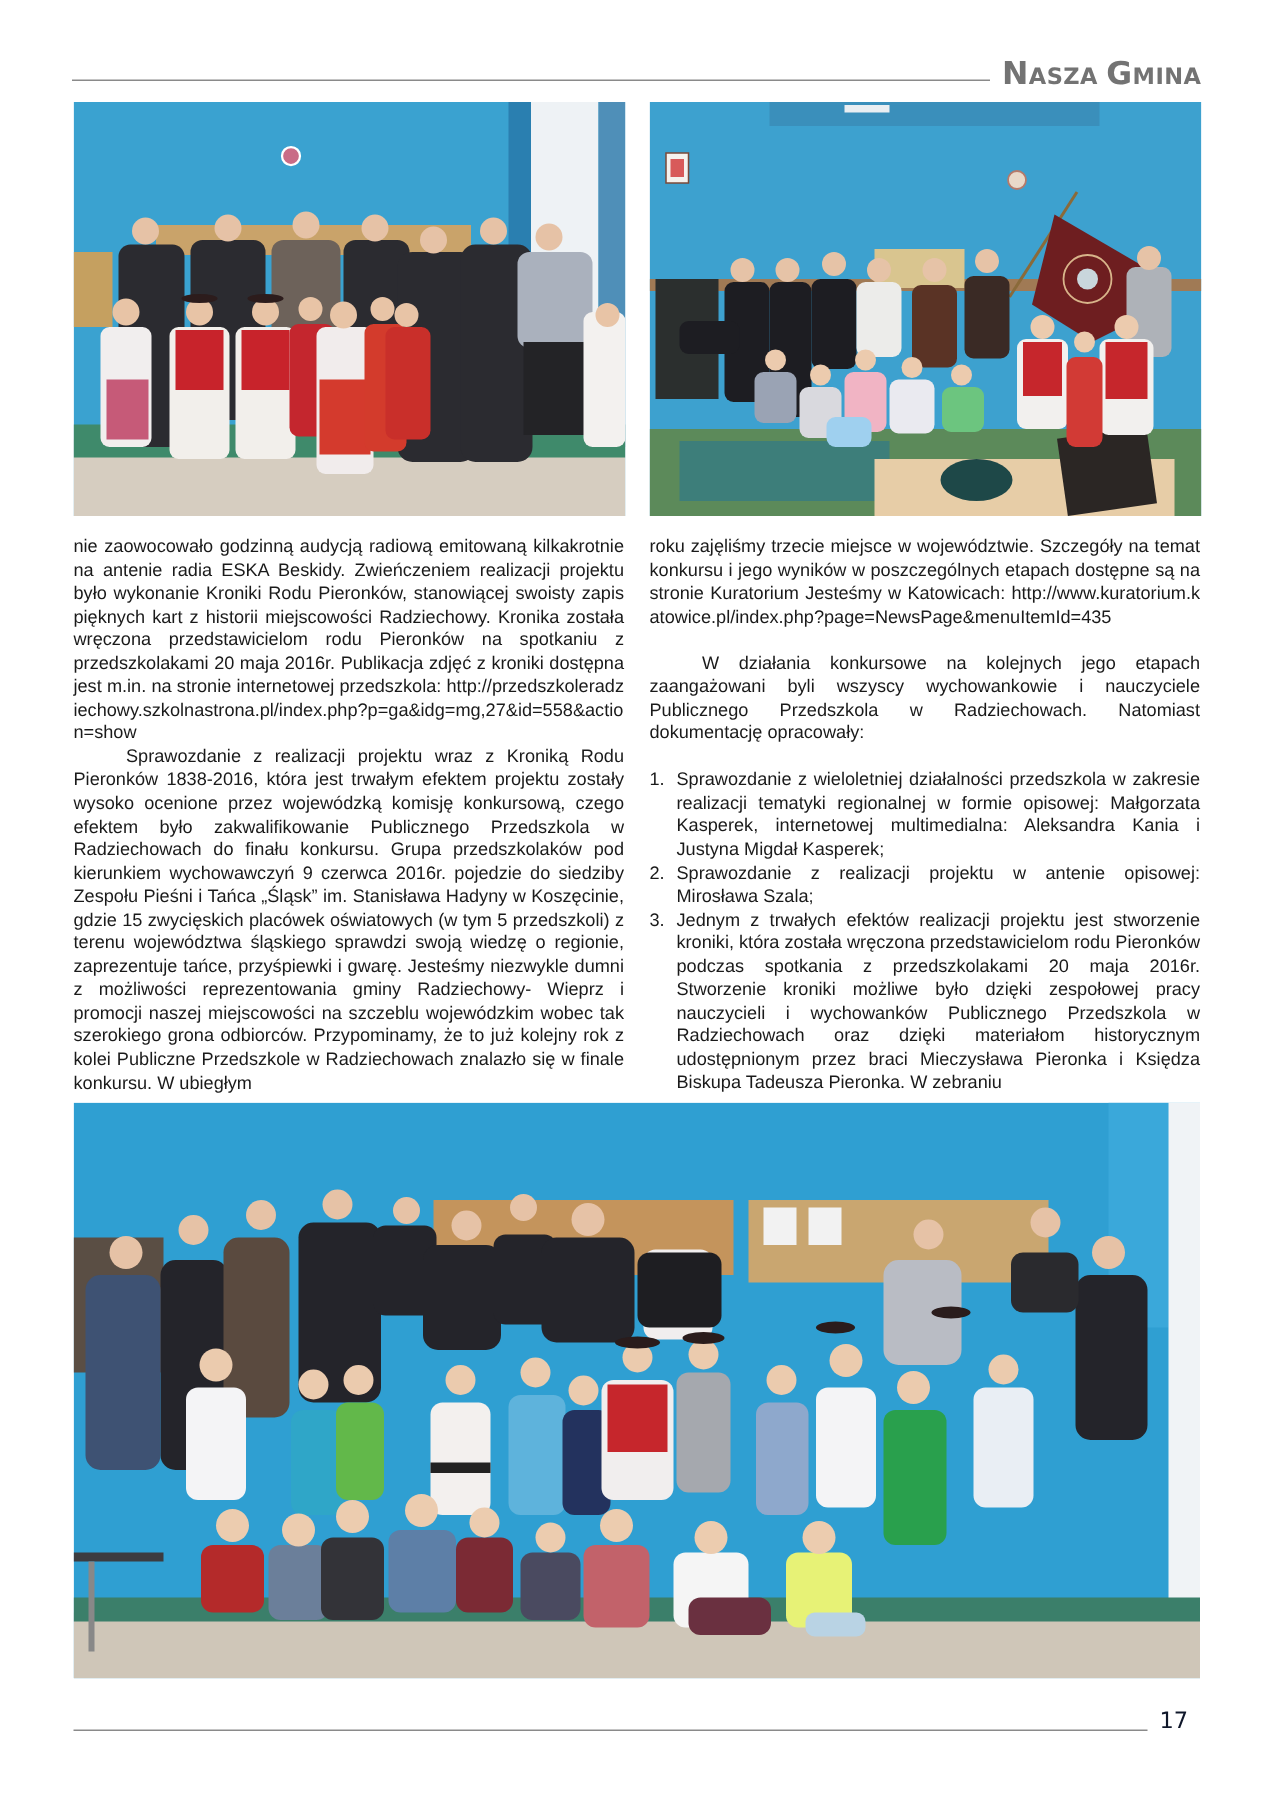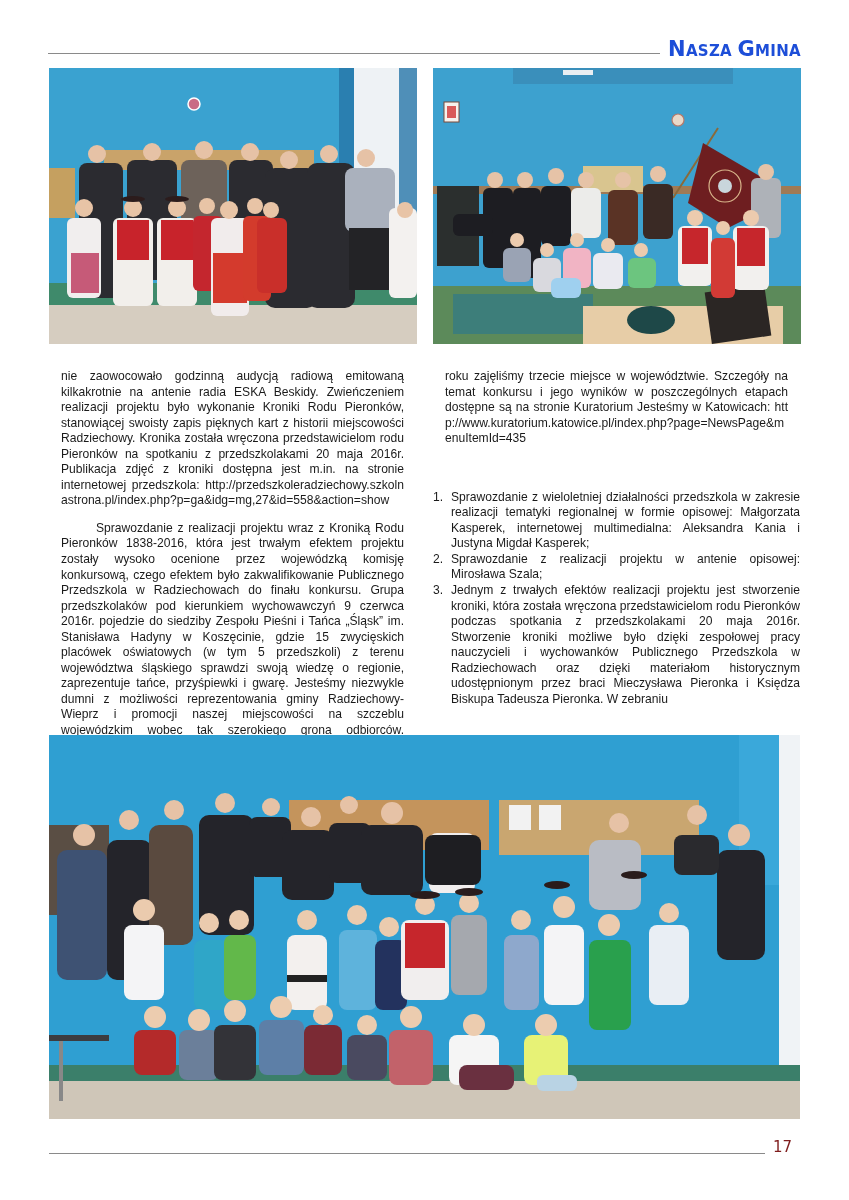--- a/index.html
+++ b/index.html
@@ -2,48 +2,48 @@
 <html><head>
 <meta charset="utf-8">
 <style>
   html, body { margin: 0; padding: 0; background: #ffffff; }
   body { width: 849px; height: 1200px; position: relative; overflow: hidden;
          font-family: "Liberation Sans", "DejaVu Sans", sans-serif; color: #1a1a1a; }
 
   .header-rule { position: absolute; left: 48px; top: 53px; width: 612px; height: 0;
                  border-top: 1.3px solid #8a8a8a; }
   .magazine-title { position: absolute; left: 668px; top: 37px; font-weight: bold;
-                    color: #1d4ed8; font-size: 15px; letter-spacing: 0.3px;
+                    color: #737373; font-size: 15px; letter-spacing: 0.3px;
                     font-family: "DejaVu Sans", sans-serif; text-align: center; }
   .magazine-title .cap { font-size: 21px; }
 
   .photo { position: absolute; overflow: hidden; }
   .photo svg { display: block; width: 100%; height: 100%; }
 
   #photo-1 { left: 49px; top: 68px; width: 368px; height: 276px; }
   #photo-2 { left: 433px; top: 68px; width: 368px; height: 276px; }
   #photo-3 { left: 49px; top: 735px; width: 751px; height: 384px; }
 
   .column { position: absolute; font-size: 12.1px; line-height: 15.55px; text-align: justify;
             font-family: "Liberation Sans", sans-serif; }
   #col-left { left: 49px; top: 357px; width: 367px; }
   #col-right { left: 433px; top: 357px; width: 367px; }
-  .column p { margin: 12px; }
+  .column p { margin: 0; }
   .indent { text-indent: 35px; }
   .spacer { height: 15.5px; }
   .column b { font-weight: normal; }
 
   ol.doc-list { margin: 0; padding: 0; list-style: none; }
   ol.doc-list li { position: relative; padding-left: 18px; }
   ol.doc-list li .num { position: absolute; left: 0; top: 0; }
 
   .footer-rule { position: absolute; left: 49px; top: 1153px; width: 716px; height: 0;
                  border-top: 1.3px solid #8a8a8a; }
   .page-number { position: absolute; left: 773px; top: 1138px; font-size: 15px;
-                 color: #7f1d1d; font-family: "DejaVu Sans", sans-serif; }
+                 color: #0f172a; font-family: "DejaVu Sans", sans-serif; }
 </style>
 </head>
 <body>
 
 <div class="header-rule"></div>
 <div class="magazine-title"><span class="cap">N</span><span>ASZA </span><span class="cap">G</span><span>MINA</span></div>
 
 <div class="photo" id="photo-1" title="Group photo: guests, clergy and preschoolers in folk costumes in front of a blue wall">
   <svg viewBox="0 0 368 276" preserveAspectRatio="none">
     <rect width="368" height="276" fill="#3aa2d0"></rect>
@@ -176,20 +176,21 @@
 </div>
 
 <div class="column" id="col-left">
   <p><span>nie zaowocowało godzinną audycją radiową emitowaną kilkakrotnie na antenie radia ESKA Beskidy. Zwieńczeniem realizacji projektu było wykonanie Kroniki Rodu Pieronków, stanowiącej swoisty zapis pięknych kart z historii miejscowości Radziechowy. Kronika została wręczona przedstawicielom rodu Pieronków na spotkaniu z przedszkolakami 20 maja 2016r.   Publikacja zdjęć z kroniki dostępna jest m.in. na stronie internetowej przedszkola: </span><b style="word-break:break-all;">http://przedszkoleradziechowy.szkolnastrona.pl/index.php?p=ga&amp;idg=mg,27&amp;id=558&amp;action=show</b></p>
   <p class="indent"><span>Sprawozdanie z realizacji projektu wraz z  Kroniką Rodu Pieronków 1838-2016, która jest trwałym efektem projektu zostały wysoko ocenione przez wojewódzką komisję konkursową, czego efektem było zakwalifikowanie Publicznego Przedszkola w Radziechowach do finału konkursu. Grupa przedszkolaków pod kierunkiem wychowawczyń 9 czerwca 2016r. pojedzie do siedziby Zespołu Pieśni i Tańca „Śląsk” im. Stanisława Hadyny w Koszęcinie, gdzie 15 zwycięskich placówek oświatowych (w tym 5 przedszkoli) z terenu województwa śląskiego sprawdzi swoją wiedzę o regionie, zaprezentuje tańce, przyśpiewki i gwarę. </span><b>Jesteśmy niezwykle dumni z możliwości reprezentowania gminy Radziechowy- Wieprz i promocji naszej miejscowości na szczeblu wojewódzkim wobec tak szerokiego grona odbiorców. Przypominamy, że to już kolejny rok z kolei  Publiczne Przedszkole w Radziechowach znalazło się w finale konkursu. W ubiegłym</b></p>
 </div>
 
 <div class="column" id="col-right">
   <p><b>roku zajęliśmy trzecie miejsce w województwie.</b><span> Szczegóły na temat konkursu i jego wyników w poszczególnych etapach dostępne są na stronie Kuratorium Jesteśmy w Katowicach: </span><b style="word-break:break-all;">http://www.kuratorium.katowice.pl/index.php?page=NewsPage&amp;menuItemId=435</b></p>
   <div class="spacer"></div>
+  <p class="indent"><span>W działania konkursowe na kolejnych jego etapach zaangażowani byli </span><b>wszyscy wychowankowie i nauczyciele Publicznego Przedszkola w Radziechowach</b><span>. Natomiast dokumentację opracowały:</span></p>
   <div class="spacer"></div>
   <ol class="doc-list">
     <li><span class="num">1.</span><span>Sprawozdanie z wieloletniej działalności przedszkola w zakresie realizacji tematyki regionalnej w formie opisowej: </span><b>Małgorzata Kasperek</b><span>, internetowej multimedialna: </span><b>Aleksandra Kania i Justyna Migdał Kasperek;</b></li>
     <li><span class="num">2.</span><span>Sprawozdanie z realizacji projektu w antenie opisowej: </span><b>Mirosława Szala</b><span>;</span></li>
     <li><span class="num">3.</span><span>Jednym z trwałych efektów realizacji projektu jest stworzenie kroniki, która została wręczona przedstawicielom rodu Pieronków podczas   spotkania z przedszkolakami 20 maja 2016r. Stworzenie kroniki możliwe było dzięki zespołowej pracy nauczycieli i wychowanków Publicznego Przedszkola w Radziechowach oraz dzięki materiałom historycznym udostępnionym przez </span><b>braci Mieczysława Pieronka i Księdza Biskupa Tadeusza Pieronka</b><span>. W zebraniu</span></li>
   </ol>
 </div>
 
 <div class="photo" id="photo-3" title="Large group photo of children, teachers and guests in a blue classroom">
   <svg viewBox="0 0 751 384" preserveAspectRatio="none">

